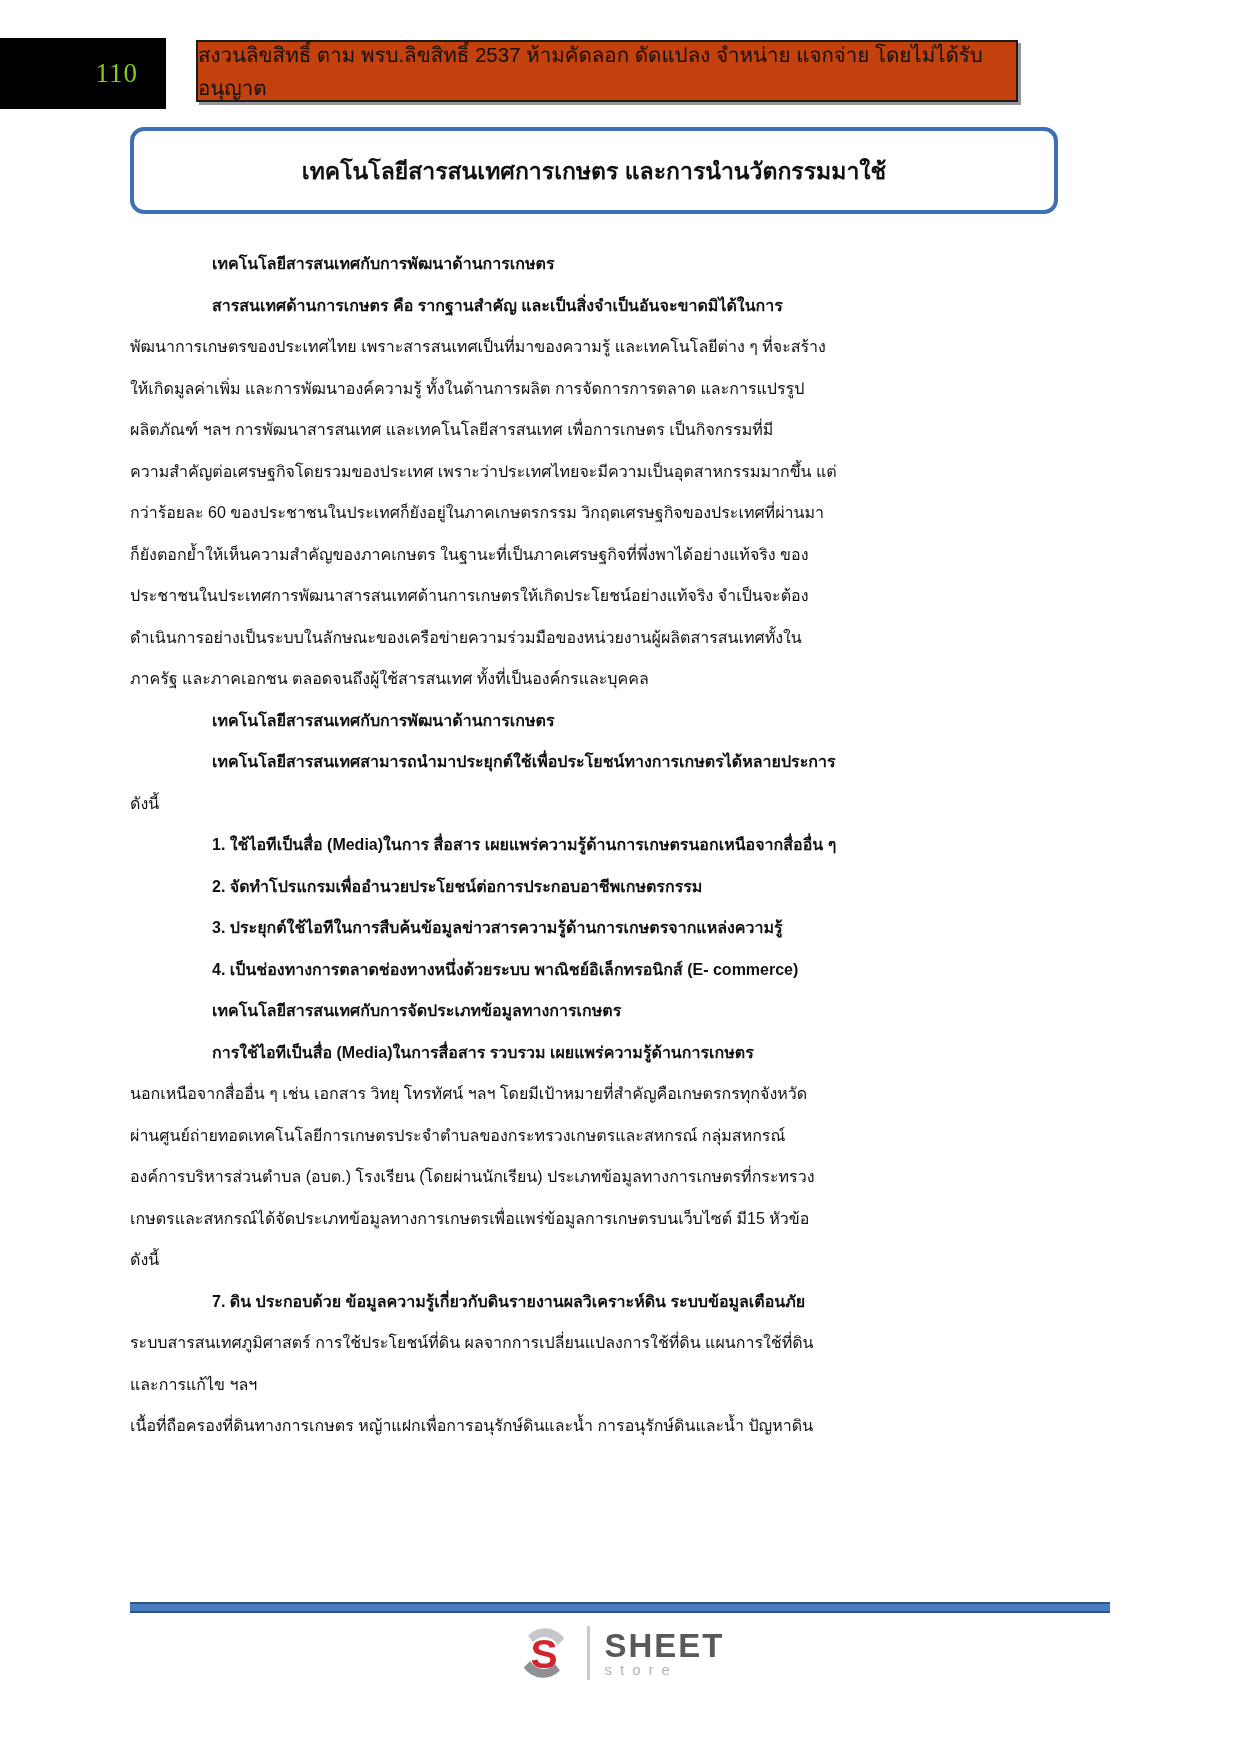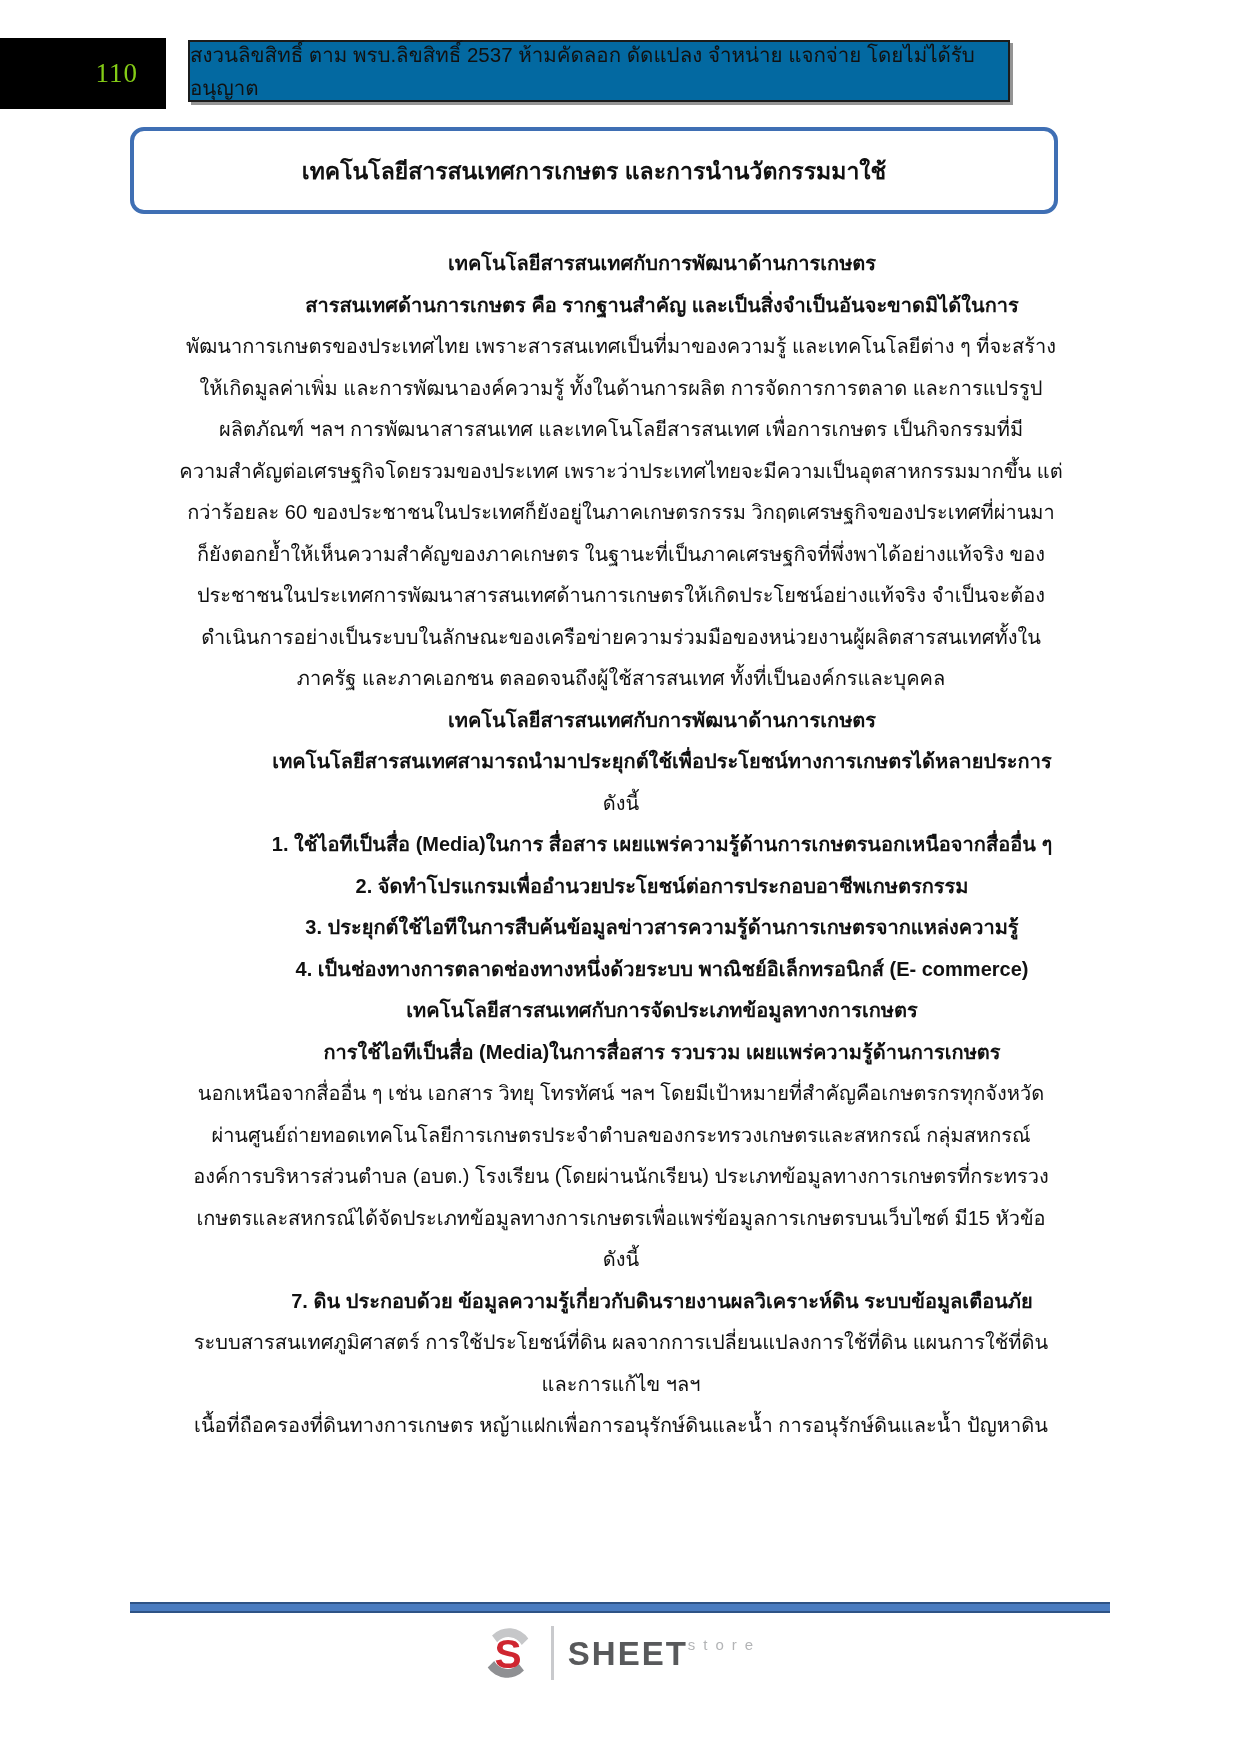--- a/index.html
+++ b/index.html
@@ -30,27 +30,27 @@
     align-items: center;
     justify-content: flex-end;
     padding-right: 28px;
     box-sizing: border-box;
     font-family: "Liberation Serif", serif;
     font-size: 27px;
     letter-spacing: 1px;
   }
   .copyright-box {
     position: absolute;
-    left: 188px;
+    left: 196px;
     top: 40px;
     width: 822px;
     height: 62px;
     border: 2px solid #1c1c1c;
     box-shadow: 3px 3px 0 rgba(60,60,60,0.55);
-    background: #0369a1;
+    background: #c2410c;
     display: flex;
     align-items: center;
     justify-content: center;
     font-size: 20.5px;
     box-sizing: border-box;
   }
 
   
   .title-box {
     position: absolute;
@@ -68,23 +68,22 @@
     font-weight: bold;
     box-sizing: border-box;
   }
 
   
   .body-text {
     position: absolute;
     left: 130px;
     top: 243px;
     width: 982px;
-    font-size: 20px;
+    font-size: 16px;
     line-height: 41.5px;
-    text-align: center;
   }
   .body-text .line {
     height: 41.5px;
     white-space: nowrap;
   }
   .body-text .line.indent { padding-left: 82px; font-weight: bold; }
   .body-text .line.bold   { font-weight: bold; }
 
   
   .footer-rule {
@@ -106,21 +105,21 @@
     align-items: center;
     justify-content: center;
     gap: 14px;
   }
   .logo-icon { width: 58px; height: 58px; }
   .logo-divider {
     width: 3px;
     height: 54px;
     background: #c9cacd;
   }
-  .logo-textcol { display: flex; flex-direction: row; line-height: 1; justify-content: space-between; }
+  .logo-textcol { display: flex; flex-direction: column; line-height: 1; justify-content: space-between; }
   .logo-brand {
     font-size: 33px;
     font-weight: bold;
     color: #58595b;
     letter-spacing: 2px;
   }
   .logo-sub {
     font-size: 15px;
     color: #b3b4b6;
     letter-spacing: 8px;

